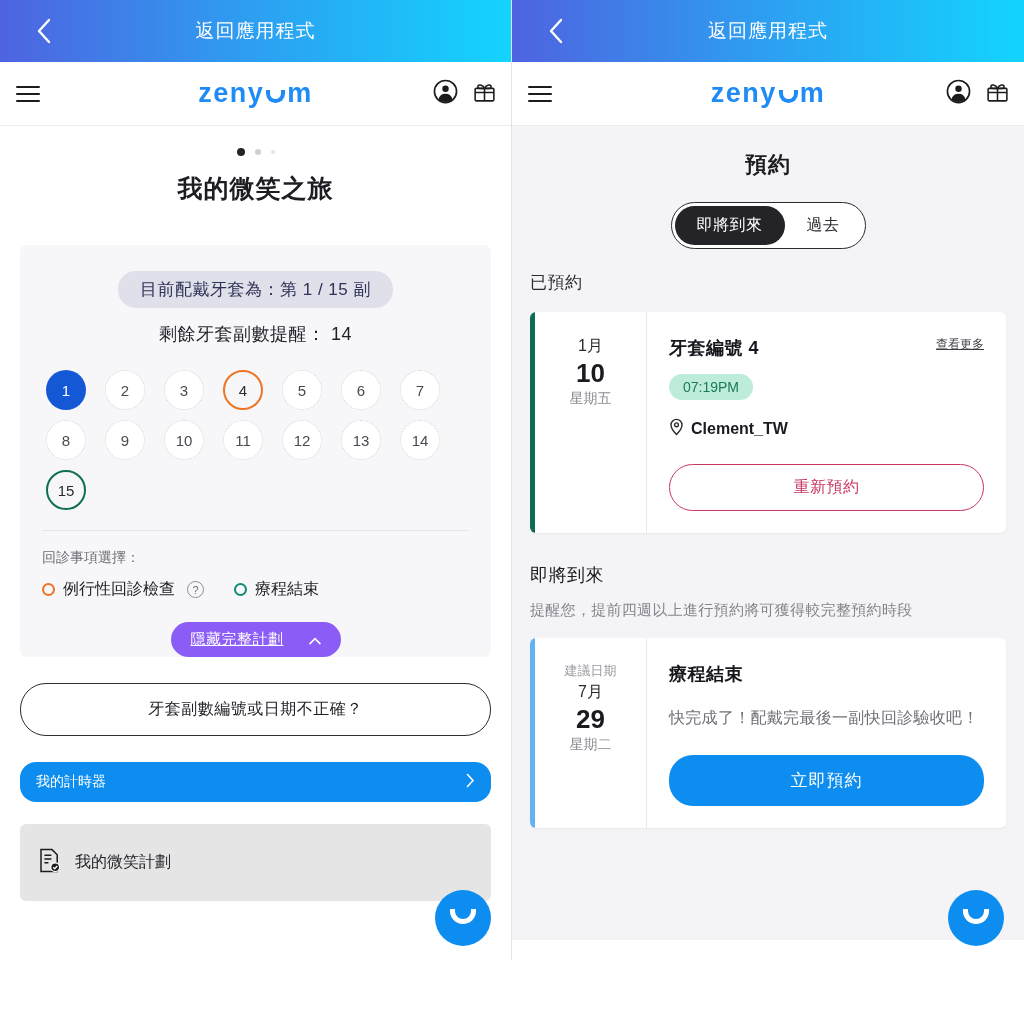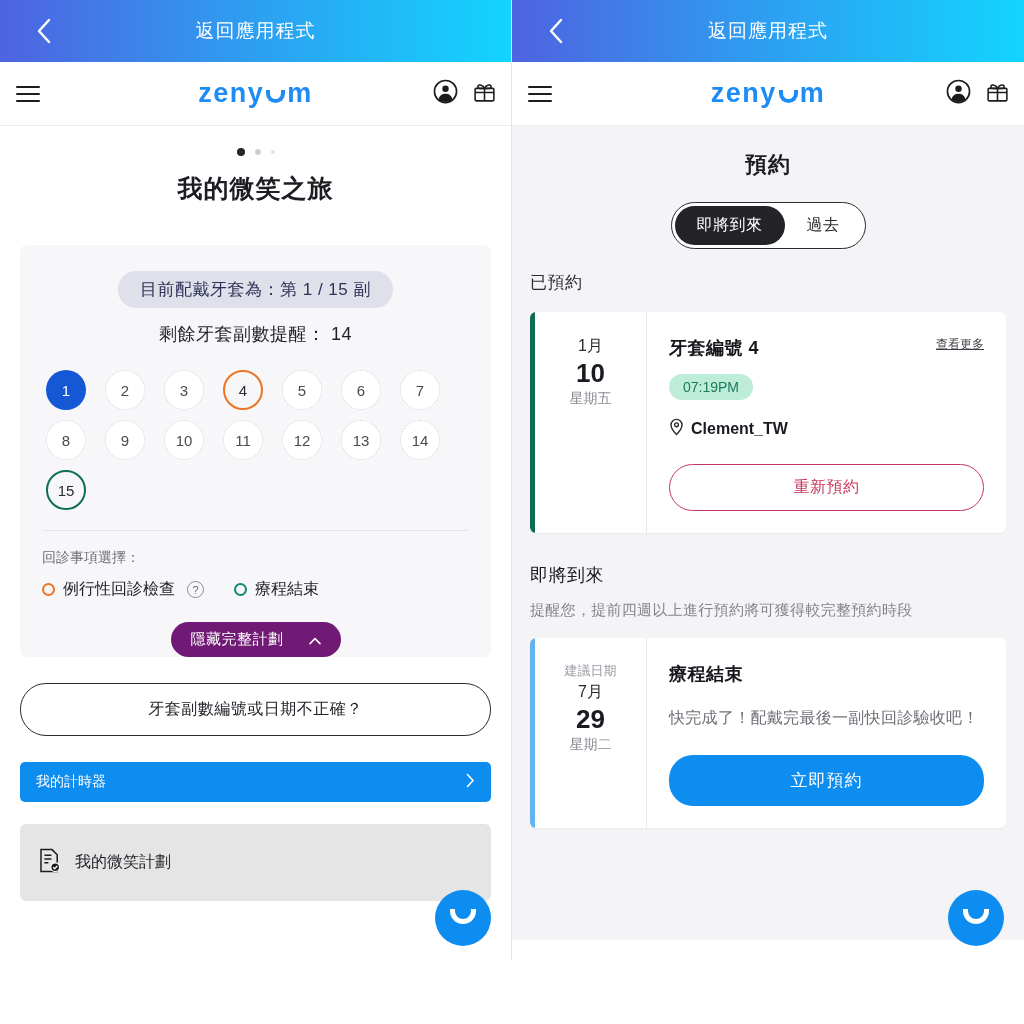--- a/index.html
+++ b/index.html
@@ -92,33 +92,34 @@
   .radio-dot { width: 13px; height: 13px; border-radius: 50%; border: 2.5px solid #ec7422; }
   .radio-dot.teal { border-color: #0f8a72; }
   .help-icon {
     width: 17px; height: 17px; border-radius: 50%; border: 1.4px solid #8d8d96;
     font-size: 11px; color: #6d6d76; display: flex; align-items: center; justify-content: center;
     margin-left: 4px;
   }
 
   .collapse-wrap { display: flex; justify-content: center; margin-top: 22px; margin-bottom: -16px; }
   .collapse-btn {
-    background: #701a75; color: #fff; font-size: 15px; border: none;
+    background: #8b5cf6; color: #fff; font-size: 15px; border: none;
     padding: 8px 20px; border-radius: 18px; display: flex; align-items: center; gap: 25px;
     letter-spacing: .5px;
+    text-decoration: underline;
   }
 
   .ghost-btn {
     display: block; margin: 42px 20px 0; width: calc(100% - 40px);
     background: #fff; border: 1.4px solid #2c2c32; border-radius: 26px;
     padding: 15px 0; font-size: 16px; color: #1f1f26; letter-spacing: .5px;
     font-family: inherit;
   }
 
-  .timer-card { margin: 26px 20px 0; border-radius: 5px; overflow: hidden; }
+  .timer-card { margin: 26px 20px 0; border-radius: 16px; overflow: hidden; }
   .timer-head {
     background: #0d8df0; color: #fff; padding: 11px 16px;
     display: flex; align-items: center; justify-content: space-between; font-size: 14px;
   }
   .timer-body {
     background: #dfeefc; padding: 20px 18px; display: flex;
     align-items: center; justify-content: space-between;
   }
   .timer-value { font-size: 33px; color: #18181e; letter-spacing: .5px; }
   .pause-btn {

